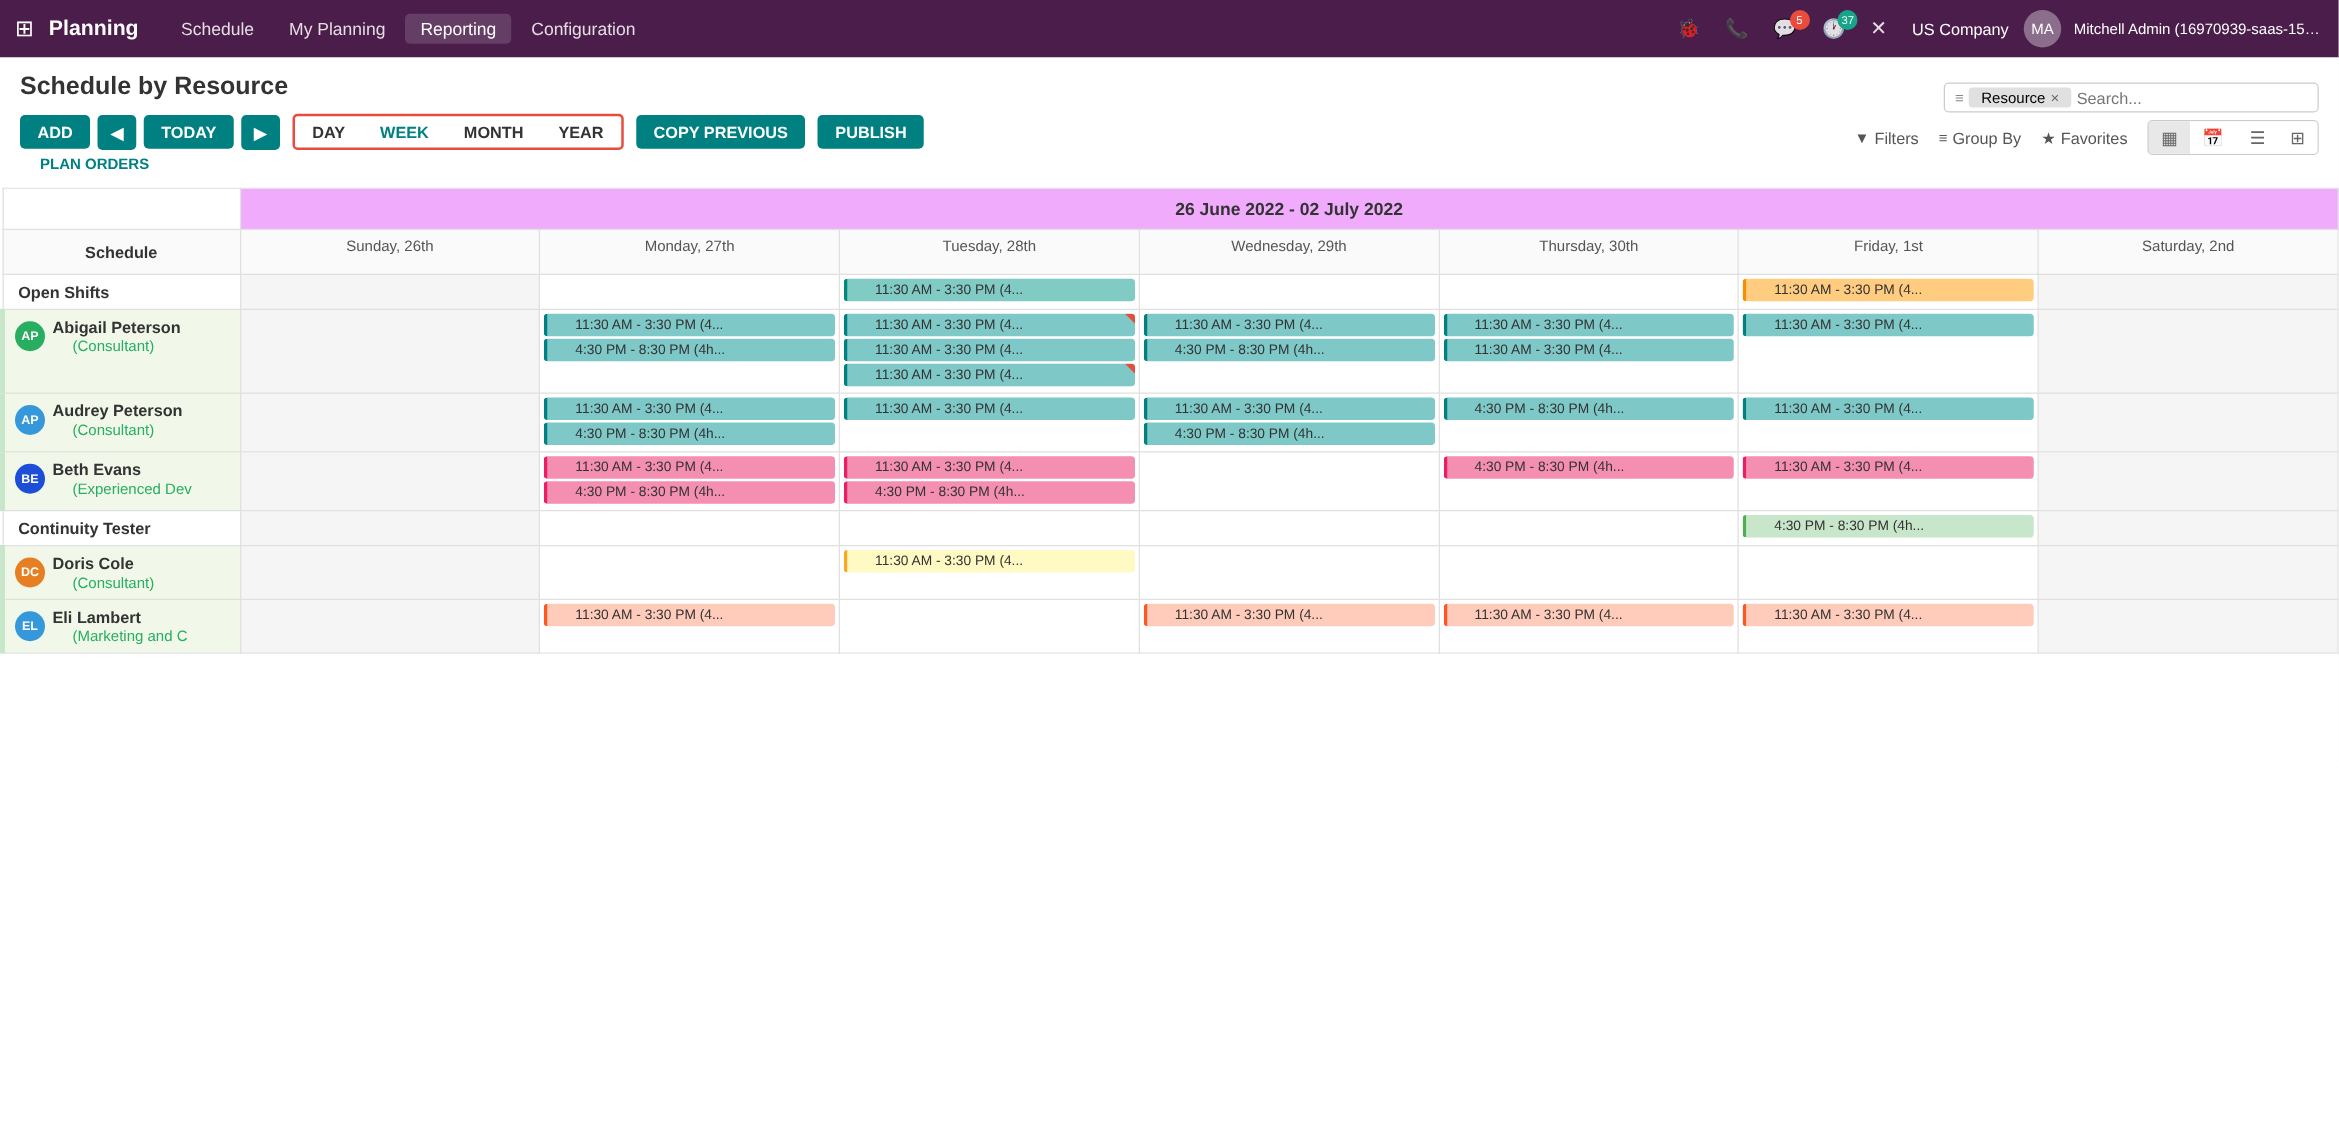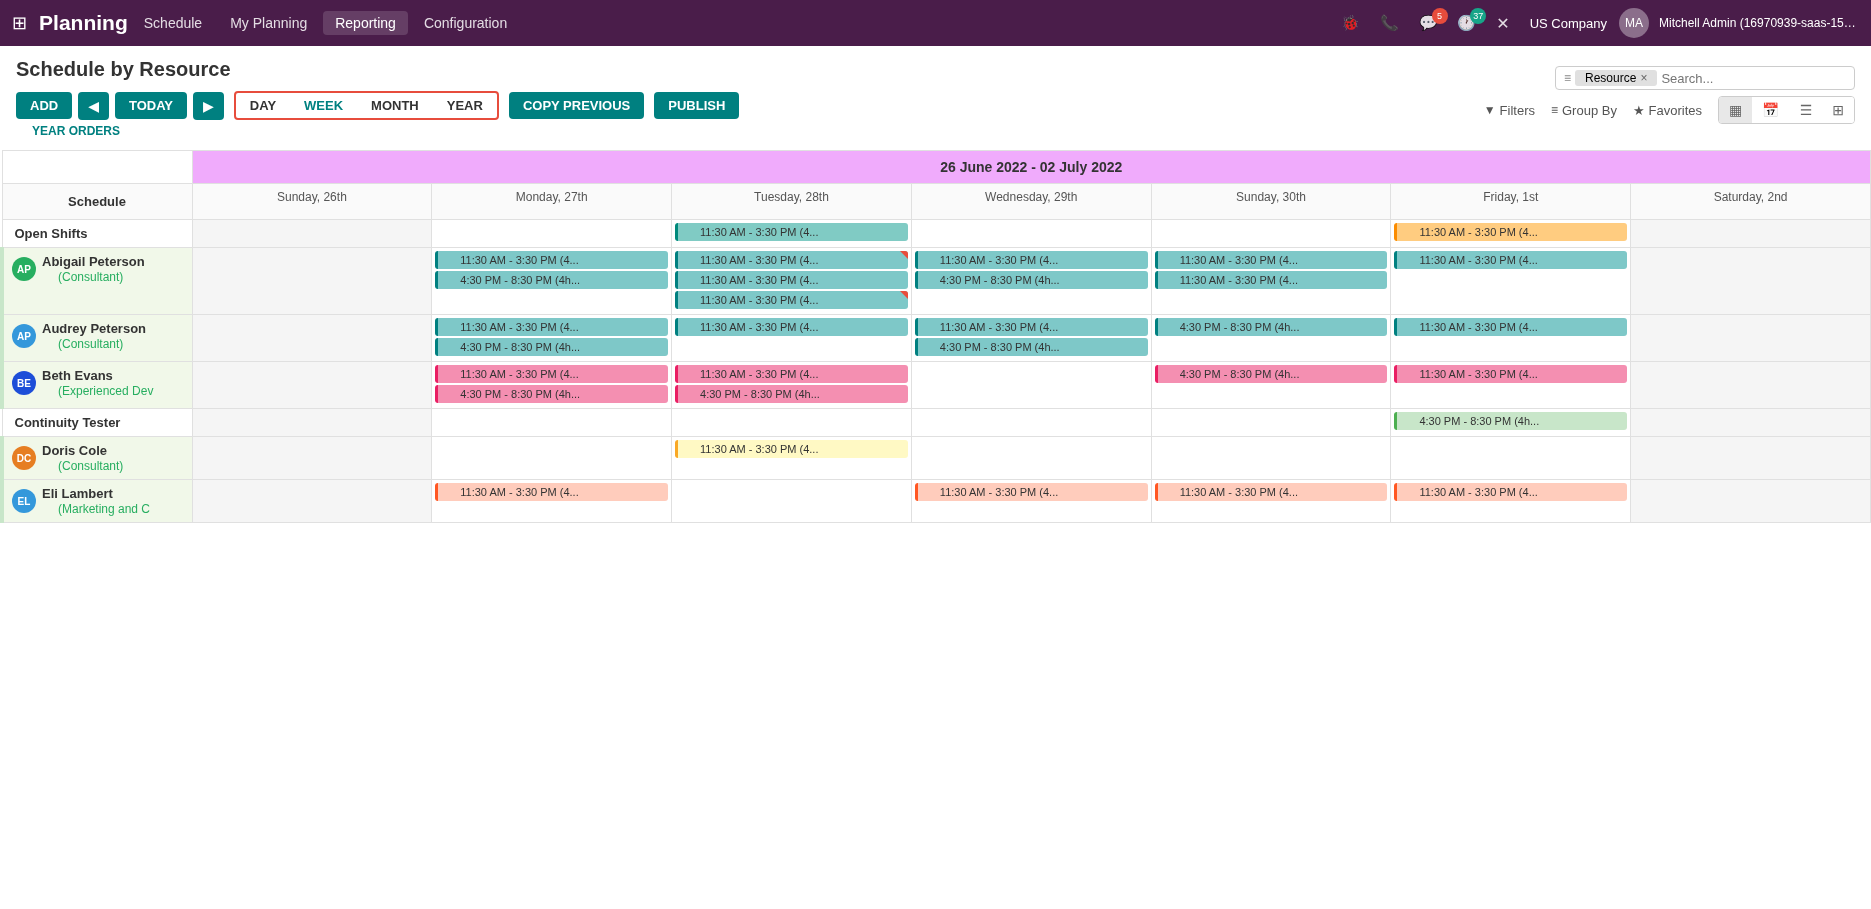--- a/index.html
+++ b/index.html
@@ -9,21 +9,21 @@
     .topnav {
       background: #4a1d4a;
       color: white;
       display: flex;
       align-items: center;
       padding: 0 12px;
       height: 46px;
       gap: 4px;
     }
     .topnav .app-grid { margin-right: 8px; cursor: pointer; }
-    .topnav .brand { font-size: 21px; font-weight: bold; color: white; }
+    .topnav .brand { font-size: 17px; font-weight: bold; margin-right: 18px; color: white; }
     .topnav .nav-link {
       color: rgba(255,255,255,0.85);
       padding: 4px 12px;
       cursor: pointer;
       font-size: 14px;
       border-radius: 4px;
     }
     .topnav .nav-link.active { background: rgba(255,255,255,0.15); color: white; }
     .topnav .spacer { flex: 1; }
     .topnav .icon-btn {
@@ -322,21 +322,21 @@
           <button class="period-btn">DAY</button>
           <button class="period-btn active">WEEK</button>
           <button class="period-btn">MONTH</button>
           <button class="period-btn">YEAR</button>
         </div>
 
         <button class="btn-outline-teal">COPY PREVIOUS</button>
         <button class="btn-outline-teal">PUBLISH</button>
       </div>
       <div>
-        <span class="plan-orders-link">YEAR ORDERS</span>
+        <span class="plan-orders-link">PLAN ORDERS</span>
       </div>
     </div>
 
     <div style="display:flex; flex-direction:column; align-items:flex-end; gap:6px; margin-top:8px;">
       <div style="display:flex; align-items:center; gap:6px;">
         <div class="search-input-wrap" style="min-width:300px;">
           <span style="color:#888; margin-right:4px; font-size:12px;">≡</span>
           <span style="background:#e0e0e0; border-radius:3px; padding:1px 10px; font-size:12px; margin-right:4px; display:flex; align-items:center; gap:4px;">
             <span>Resource</span>
             <span style="cursor:pointer; color:#666;">×</span>
@@ -373,21 +373,21 @@
         <tr>
           <td class="col-resource" style="border:1px solid #e0e0e0;"></td>
           <td colspan="7" class="date-range-cell">26 June 2022 - 02 July 2022</td>
         </tr>
         <tr>
           <th class="schedule-header col-resource">Schedule</th>
           <th class="col-header col-day sun">Sunday, 26th</th>
           <th class="col-header col-day">Monday, 27th</th>
           <th class="col-header col-day">Tuesday, 28th</th>
           <th class="col-header col-day">Wednesday, 29th</th>
-          <th class="col-header col-day">Sunday, 30th</th>
+          <th class="col-header col-day">Thursday, 30th</th>
           <th class="col-header col-day">Friday, 1st</th>
           <th class="col-header col-day sat">Saturday, 2nd</th>
         </tr>
       </thead>
       <tbody id="calendar-body">
       <tr>
             <td class="resource-cell">
               <div class="resource-name" style="padding-left:4px;">
                 <span>Open Shifts</span>
               </div>

